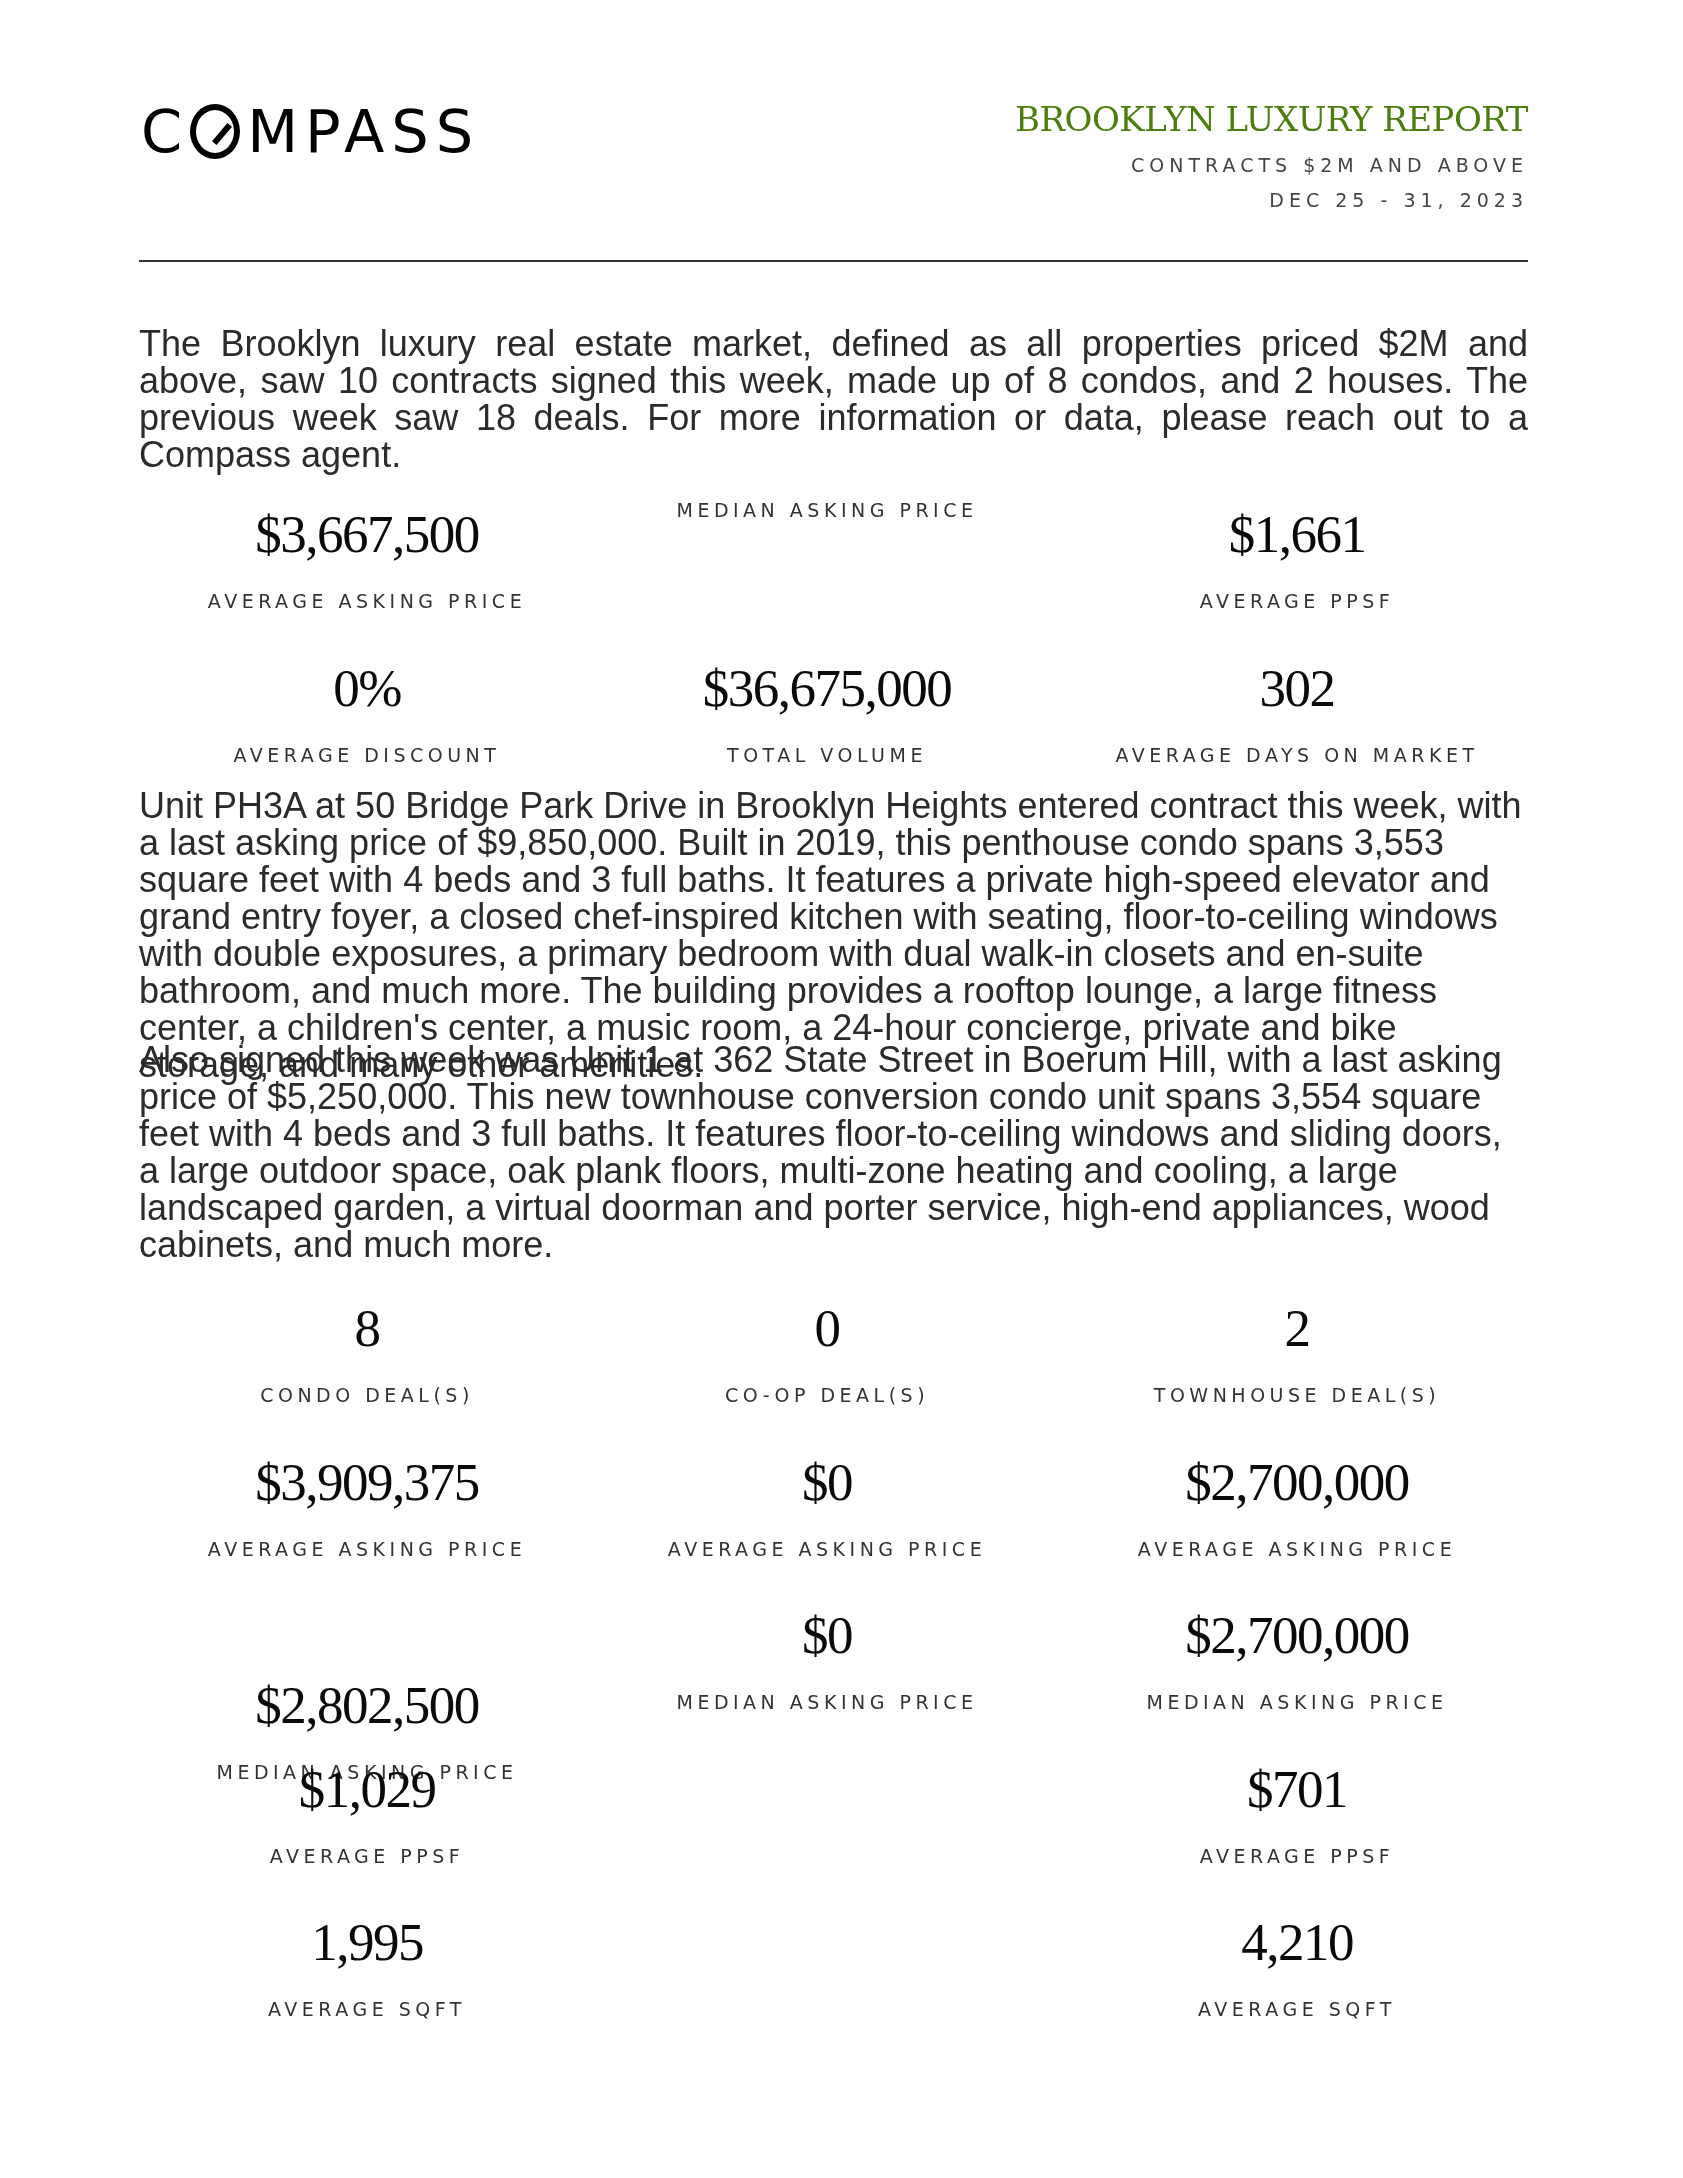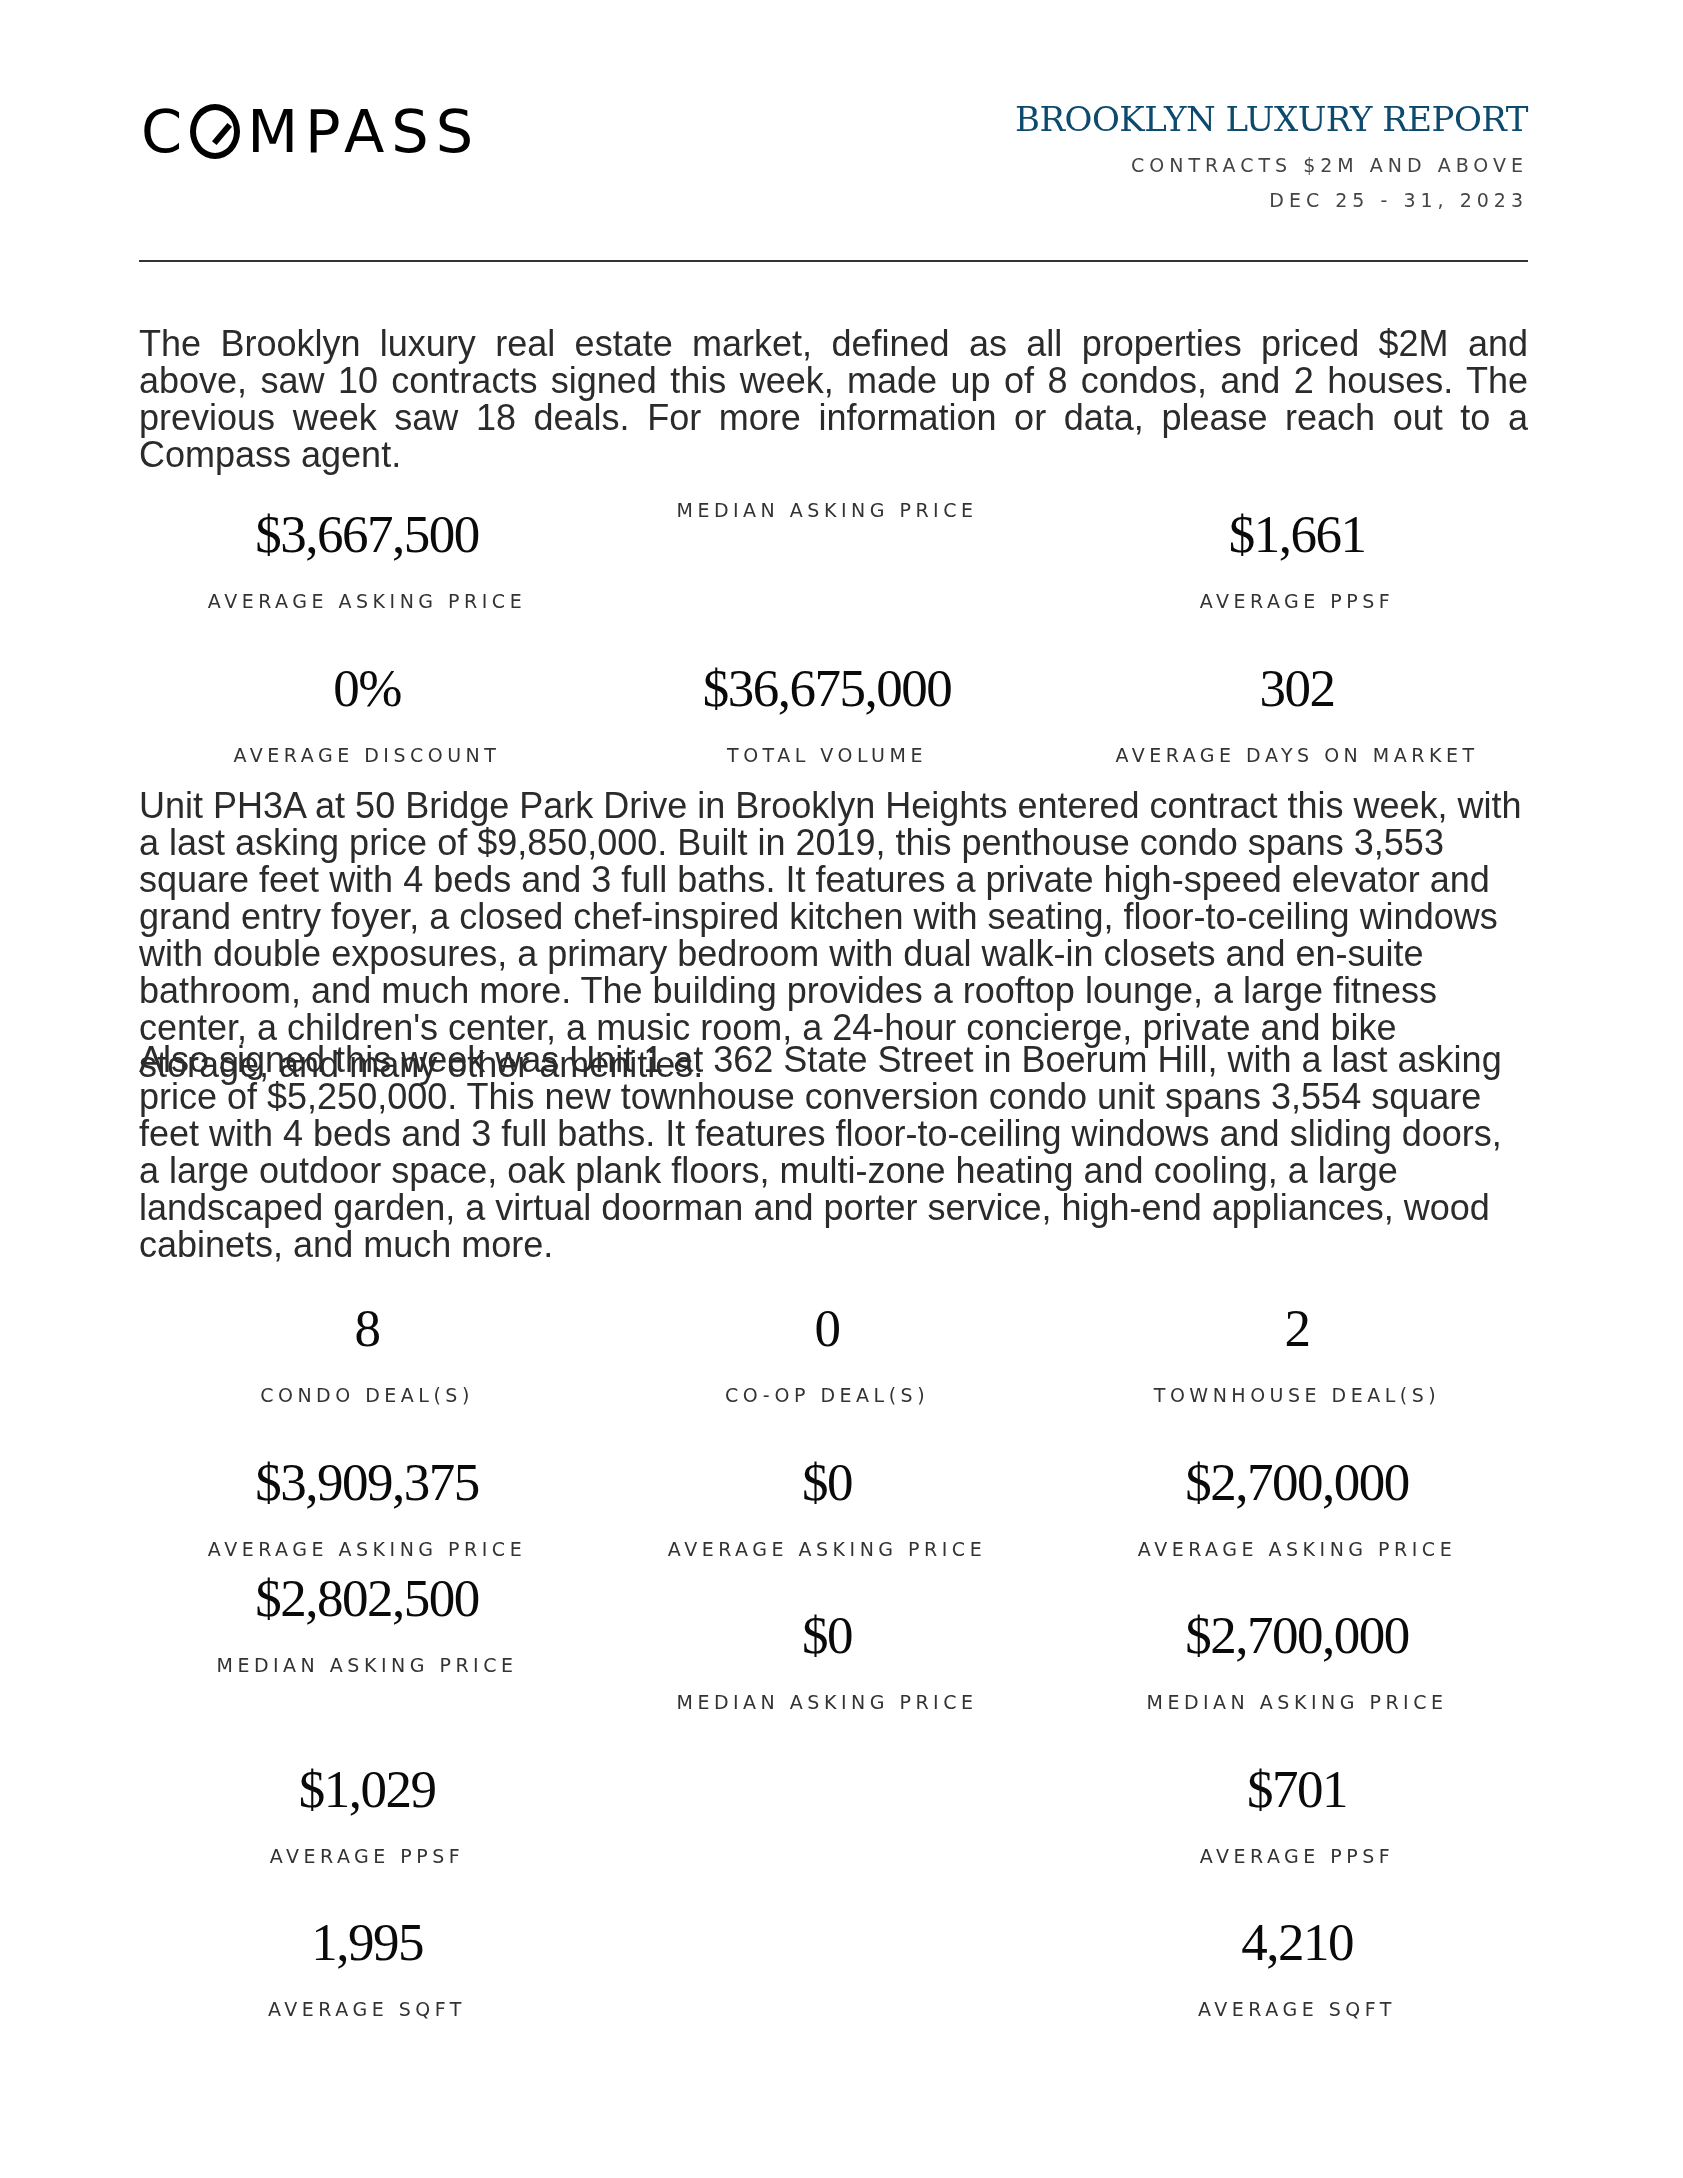--- a/index.html
+++ b/index.html
@@ -7,21 +7,21 @@
   body { position: relative; font-family: "DejaVu Sans", sans-serif; color: #222; overflow: hidden; }
 
   .page { position: absolute; left: 139px; top: 0; width: 1389px; height: 2178px; }
 
   
   .logo { position: absolute; left: 2px; top: 103px; height: 57px; width: 421px; display: flex; align-items: center; gap: 0; }
   .logo-text { font-family: "DejaVu Sans", sans-serif; font-size: 59px; font-weight: normal; letter-spacing: 7px; color: #000; line-height: 1; display: flex; align-items: center; }
   .logo-o { display: inline-block; width: 50px; height: 55px; border: 6px solid #000; border-radius: 50%; position: relative; margin: 0 7px 0 1px; }
   .logo-o::after { content: ""; position: absolute; left: 14px; top: 21px; width: 24px; height: 6px; background: #000; transform: rotate(-50deg); }
 
-  .report-title { position: absolute; right: 0; top: 99px; font-family: "DejaVu Serif", serif; font-size: 34px; letter-spacing: -0.5px; color: #0c4a6e; text-align: right; white-space: nowrap; }
+  .report-title { position: absolute; right: 0; top: 99px; font-family: "DejaVu Serif", serif; font-size: 34px; letter-spacing: -0.5px; color: #4d7c0f; text-align: right; white-space: nowrap; }
   .report-sub { position: absolute; right: 0; top: 154px; font-size: 19px; letter-spacing: 5px; color: #444; text-align: right; white-space: nowrap; }
   .report-date { position: absolute; right: 0; top: 189px; font-size: 19px; letter-spacing: 5px; color: #444; text-align: right; white-space: nowrap; }
   .rule { position: absolute; left: 0; top: 260px; width: 1389px; height: 2px; background: #333; }
 
   
   .para { position: absolute; left: 0; width: 1389px; font-family: "Liberation Sans", sans-serif; font-size: 36px; line-height: 37px; color: #2b2b2b; }
   .para.justify { text-align: justify; }
   .intro { top: 325px; }
   .p1 { top: 787px; }
   .p2 { top: 1041px; }
@@ -82,21 +82,21 @@
   <p class="para p2">Also signed this week was Unit 1 at 362 State Street in Boerum Hill, with a last asking price of $5,250,000. This new townhouse conversion condo unit spans 3,554 square feet with 4 beds and 3 full baths. It features floor-to-ceiling windows and sliding doors, a large outdoor space, oak plank floors, multi-zone heating and cooling, a large landscaped garden, a virtual doorman and porter service, high-end appliances, wood cabinets, and much more.</p>
 
   <div class="stat c1" style="top:1267px">
     <div class="stat-value">8</div>
     <div class="stat-label">CONDO DEAL(S)</div>
   </div>
   <div class="stat c1" style="top:1421px">
     <div class="stat-value">$3,909,375</div>
     <div class="stat-label">AVERAGE ASKING PRICE</div>
   </div>
-  <div class="stat c1" style="top:1537px">
+  <div class="stat c1" style="top:1644px">
     <div class="stat-value">$2,802,500</div>
     <div class="stat-label">MEDIAN ASKING PRICE</div>
   </div>
   <div class="stat c1" style="top:1728px">
     <div class="stat-value">$1,029</div>
     <div class="stat-label">AVERAGE PPSF</div>
   </div>
   <div class="stat c1" style="top:1881px">
     <div class="stat-value">1,995</div>
     <div class="stat-label">AVERAGE SQFT</div>

